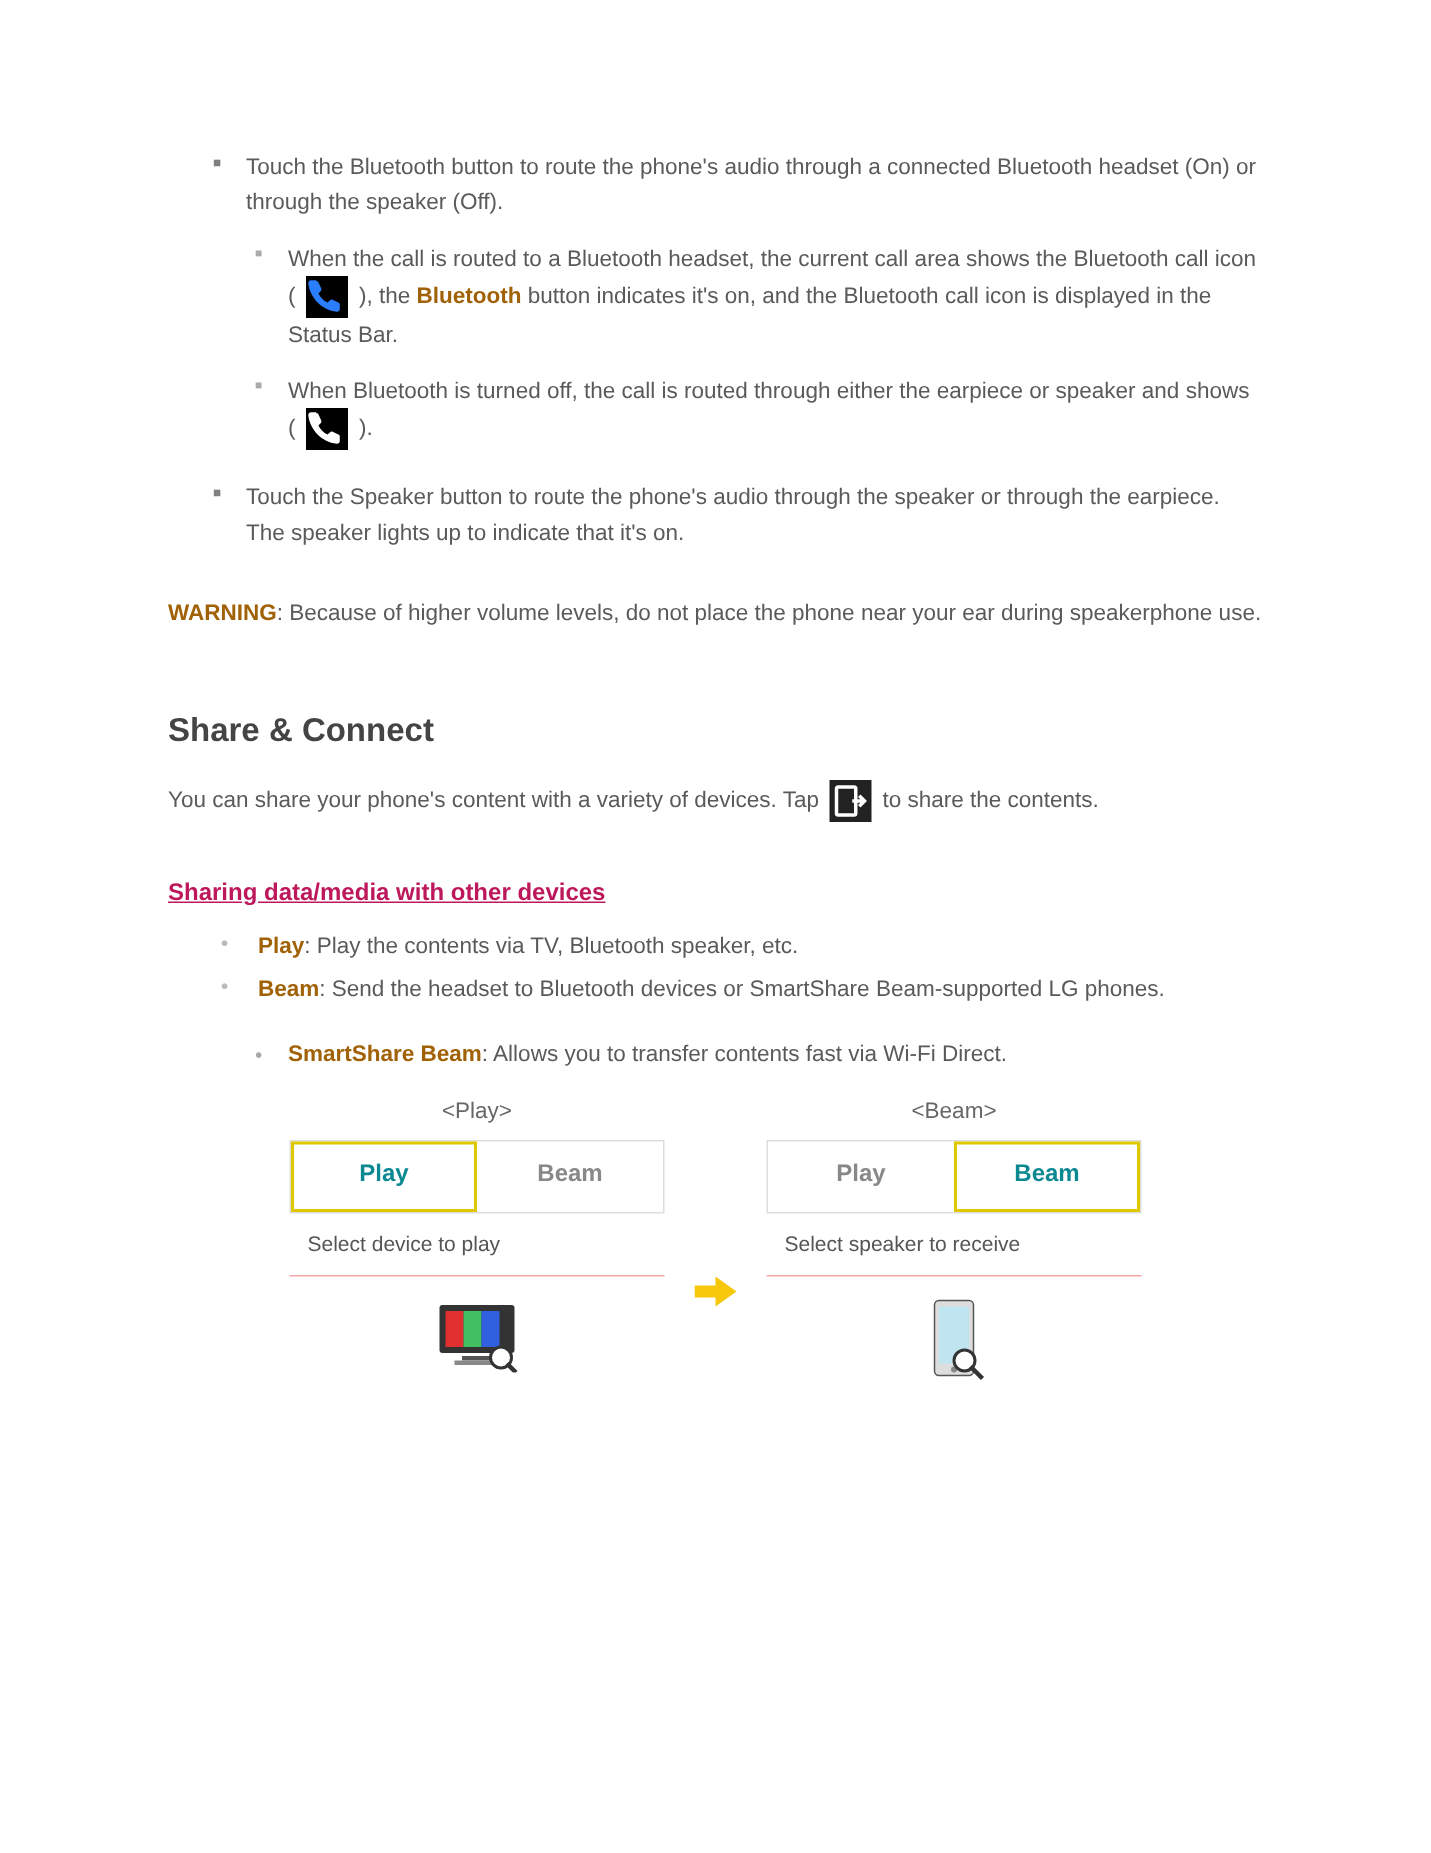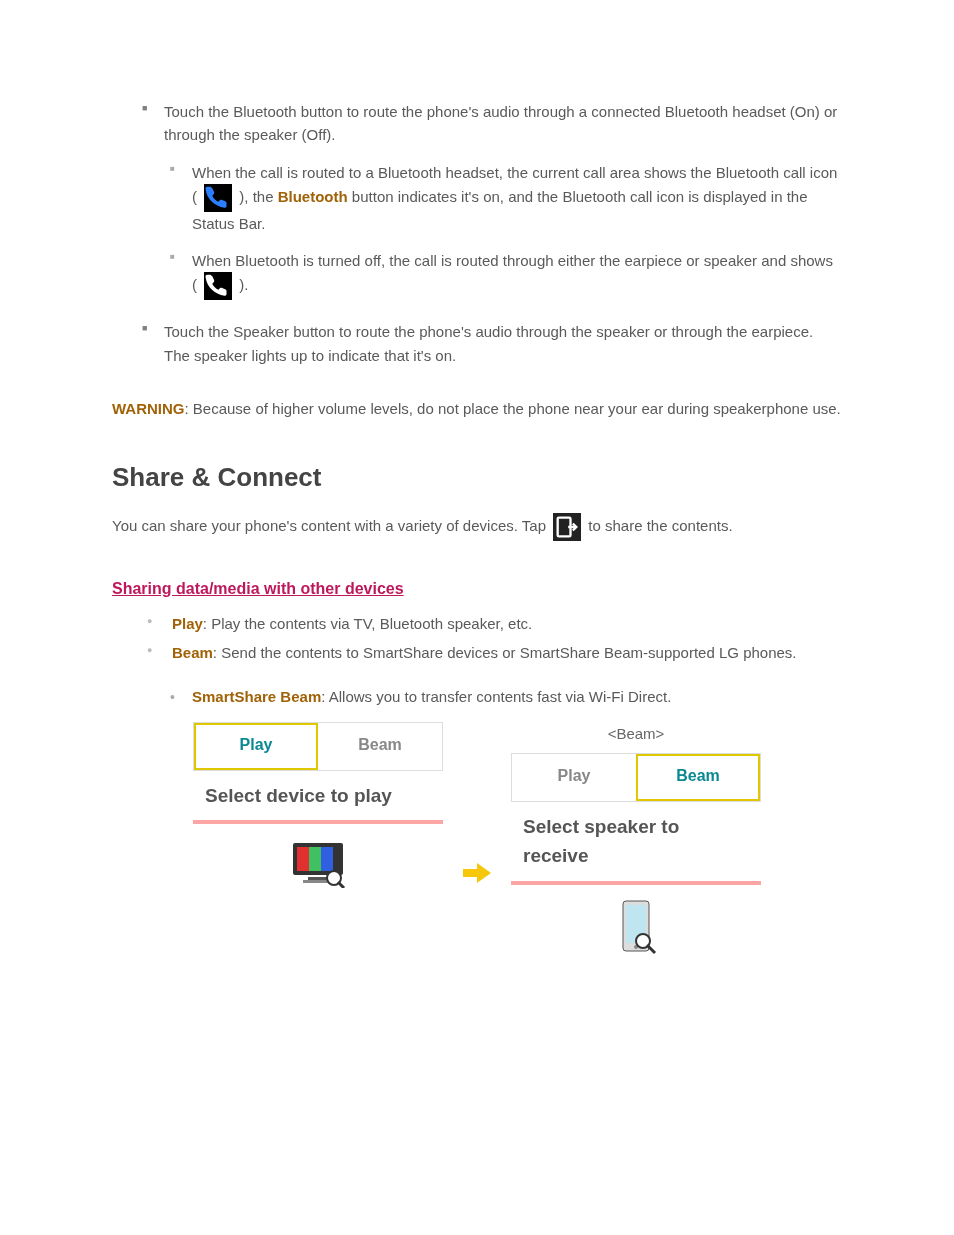--- a/index.html
+++ b/index.html
@@ -91,24 +91,24 @@
     vertical-align: middle;
   }
   h2.subhead {
     font-size: 16px;
     color: #be185d;
     font-weight: bold;
     margin: 36px 0 10px 0;
     text-decoration: underline;
   }
   h1.section-head {
-    font-size: 26px;
+    font-size: 22px;
     color: #444;
     font-weight: bold;
-    margin: 37px 0 16px 0;
+    margin: 50px 0 16px 0;
   }
   p.body-para {
     margin: 8px 0 14px 0;
   }
   .center-note {
     text-align: left;
     margin: 8px 0;
   }
   
   .pb-row {
@@ -143,24 +143,23 @@
   .pb-tab.active {
     color: #0b8993;
     border-bottom: 2px solid #0b8993;
   }
   .pb-tab.active.highlight {
     outline: 2px solid #e0c800;
     outline-offset: -2px;
   }
   .pb-subtext {
     padding: 10px 12px;
-    font-size: 19px;
+    font-size: 14px;
     color: #555;
-    border-bottom: 4px solid #fca5a5;
-    font-weight: bold;
+    border-bottom: 1px solid #fca5a5;
   }
   .pb-device {
     text-align: center;
     padding: 14px 0 0 0;
   }
   .pb-arrow {
     align-self: center;
     margin-top: 60px;
     width: 28px;
     height: 20px;
@@ -219,29 +218,30 @@
     </span>
     <span class="inline-text"> to share the contents.</span>
   </p>
 
   <h2 class="subhead">Sharing data/media with other devices</h2>
 
   <div class="bullet-dot">
     <span class="bold">Play</span><span>: Play the contents via TV, Bluetooth speaker, etc.</span>
   </div>
   <div class="bullet-dot">
-    <span class="bold">Beam</span><span>: Send the contents to SmartShare devices or SmartShare Beam-supported LG phones.</span>
+    <span class="bold">Beam</span><span>: Send the headset to Bluetooth devices or SmartShare Beam-supported LG phones.</span>
   </div>
   <div class="bullet-sub">
     <span class="bold">SmartShare Beam</span><span>: Allows you to transfer contents fast via Wi-Fi Direct.</span>
   </div>
 
   <div class="pb-row">
 
     <div class="pb-col">
+      <div class="pb-title">&lt;Play&gt;</div>
       <div class="pb-tabs">
         <div class="pb-tab active highlight">Play</div>
         <div class="pb-tab">Beam</div>
       </div>
       <div class="pb-subtext">Select device to play</div>
       <div class="pb-device">
         <svg width="60" height="50" viewBox="0 0 60 50">
           <rect x="5" y="5" width="50" height="32" rx="2" fill="#333"></rect>
           <rect x="9" y="9" width="12" height="24" fill="#e03030"></rect>
           <rect x="21" y="9" width="12" height="24" fill="#40c060"></rect>

